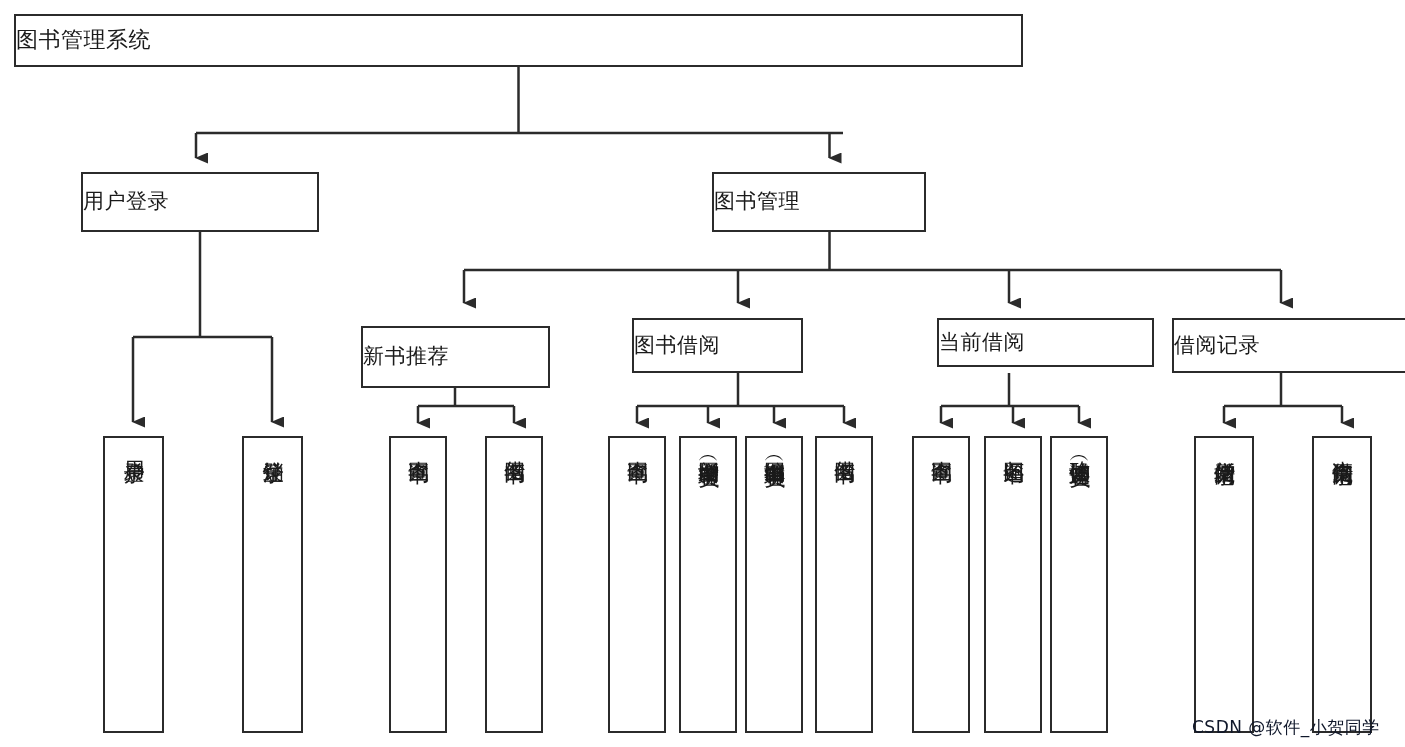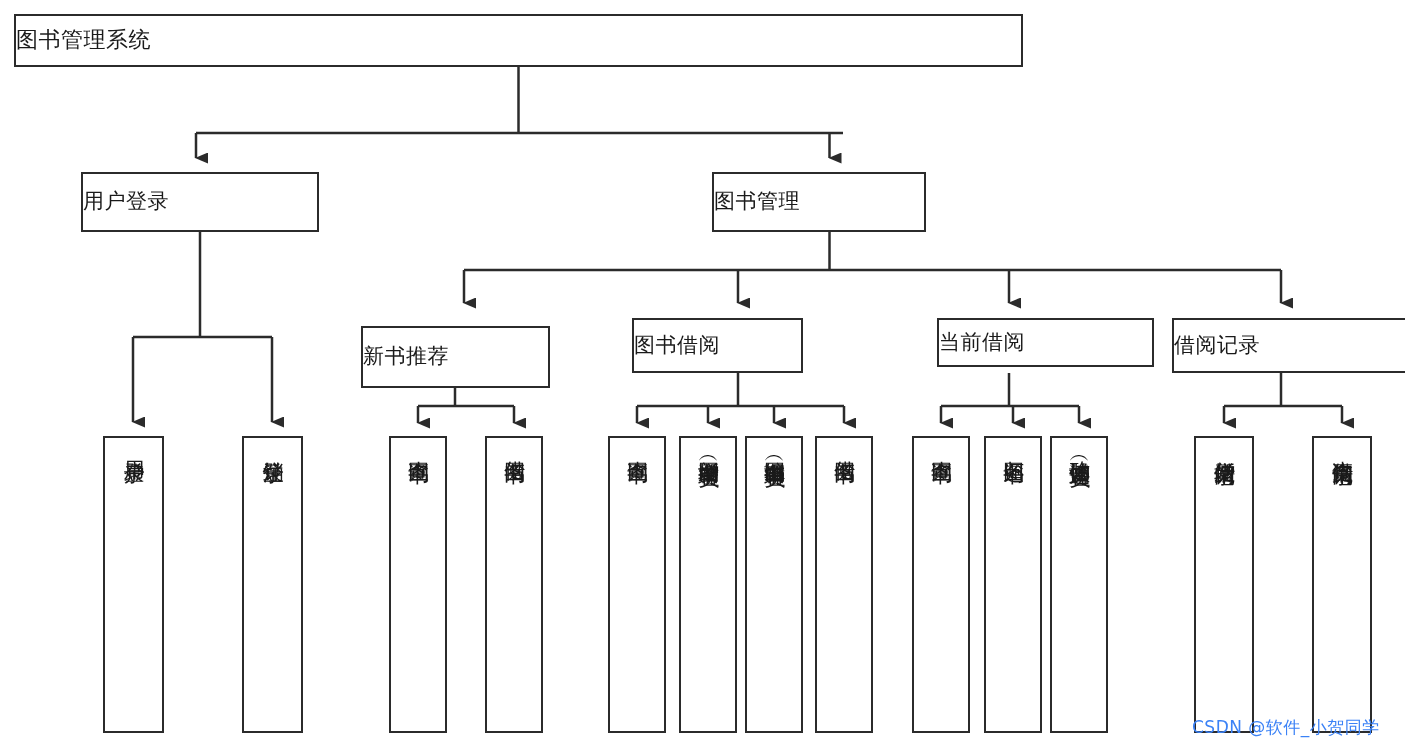--- a/index.html
+++ b/index.html
@@ -50,21 +50,21 @@
     font-size: 21px;
     line-height: 1.32;
     letter-spacing: 1px;
     white-space: nowrap;
   }
   .node-root {
     font-size: 22px;
   }
   .watermark {
     position: absolute;
-    color: #3b82f6;
+    color: #0f172a;
     font-size: 17px;
     letter-spacing: 0.5px;
     white-space: nowrap;
     user-select: none;
   }
 </style>
 </head>
 <body>
 
 <div id="canvas">

